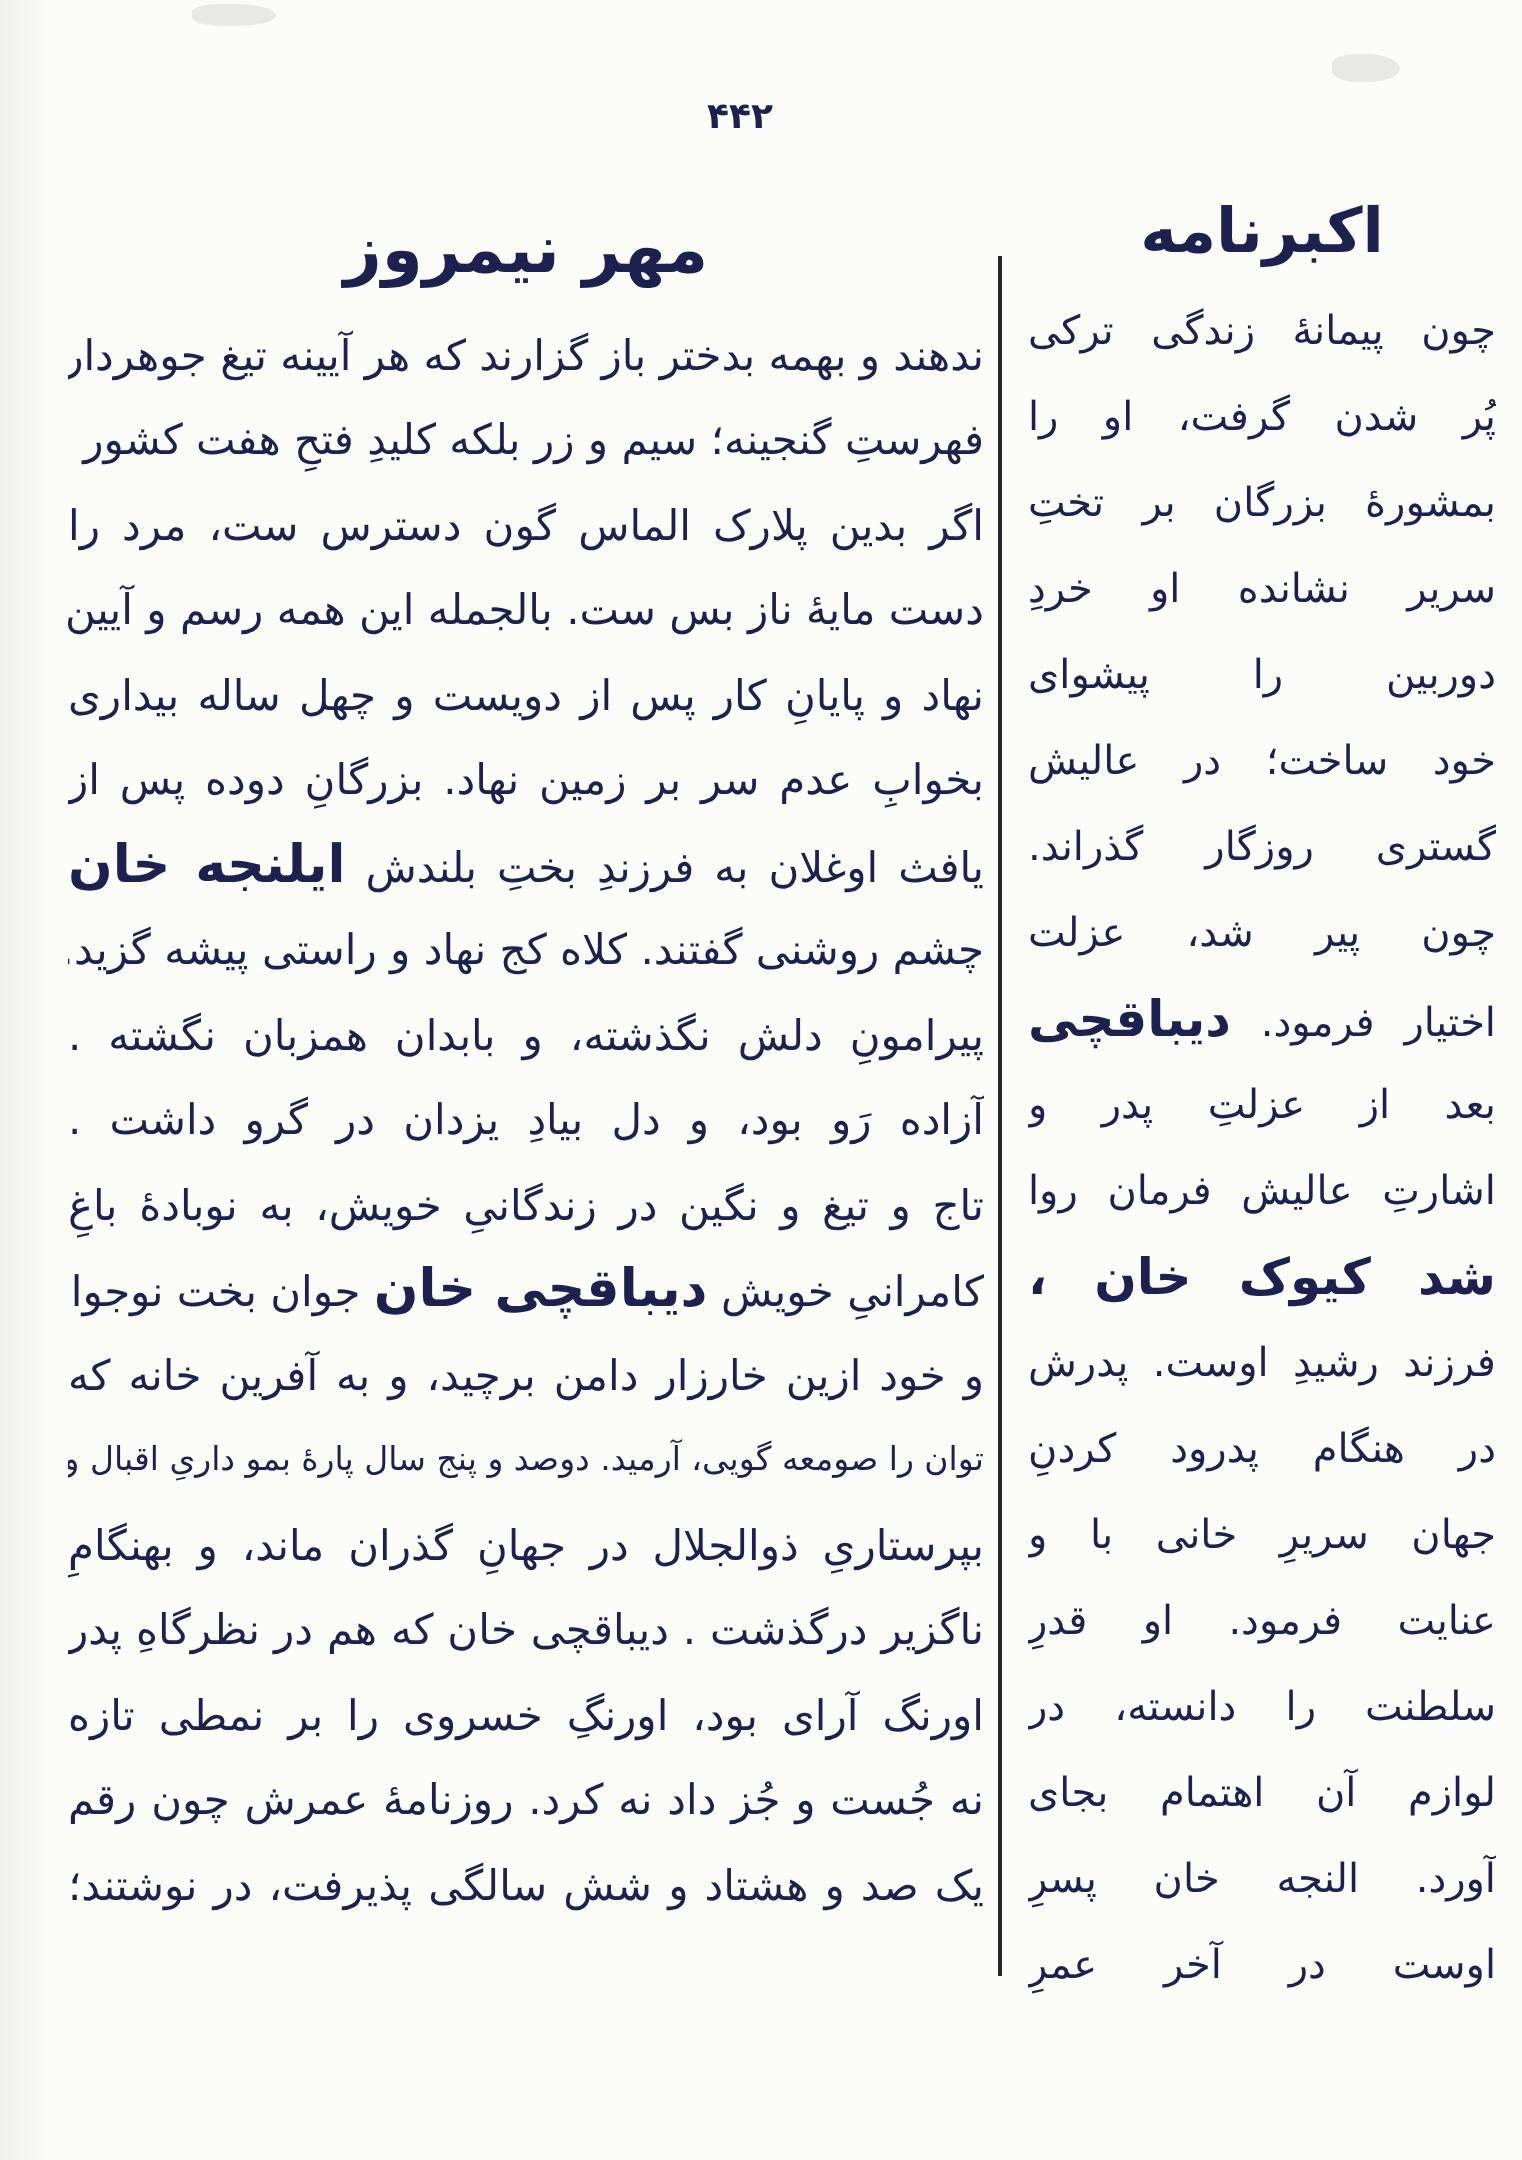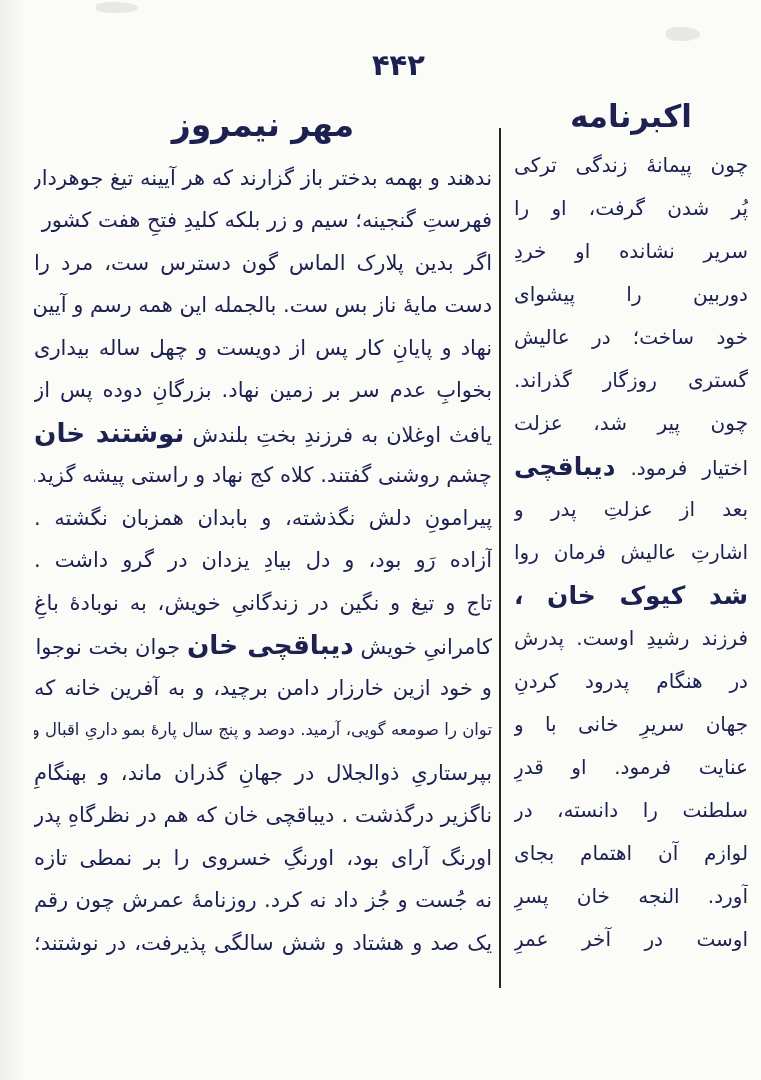--- a/index.html
+++ b/index.html
@@ -19,22 +19,22 @@
     position: absolute;
     background: #d9d9d4;
     border-radius: 40% 60% 55% 45%;
     opacity: .55;
   }
   .artifact-tl { left: 96px; top: 2px; width: 42px; height: 11px; }
   .artifact-tr { left: 666px; top: 27px; width: 34px; height: 14px; }
   .page-number {
     position: absolute;
     top: 48px; left: 315px; width: 110px;
-    text-align: right;
-    font-size: 29px;
+    text-align: center;
+    font-size: 18px;
     font-weight: bold;
     letter-spacing: 2px;
   }
   .column { position: absolute; direction: rtl; }
   .right-col { left: 514px; top: 84px; width: 234px; }
   .left-col  { left: 34px;  top: 92px; width: 458px; }
   .col-heading {
     text-align: center;
     font-weight: bold;
     font-size: 31px;
@@ -73,20 +73,21 @@
 
   <div class="page-number">۴۴۲</div>
 
   <div class="divider"></div>
 
   <div class="column right-col">
     <div class="col-heading">اکبرنامه</div>
     <div>
         <div class="line"><span>چون پیمانهٔ زندگی ترکی</span></div>
         <div class="line"><span>پُر شدن گرفت، او را</span></div>
+        <div class="line"><span>بمشورهٔ بزرگان بر تختِ</span></div>
         <div class="line"><span>سریر نشانده او خردِ</span></div>
         <div class="line"><span>دوربین را پیشوای</span></div>
         <div class="line"><span>خود ساخت؛ در عالیش</span></div>
         <div class="line"><span>گستری روزگار گذراند.</span></div>
         <div class="line"><span>چون پیر شد، عزلت</span></div>
         <div class="line"><span>اختیار فرمود. </span><span class="bold-name">دیباقچی</span></div>
         <div class="line"><span>بعد از عزلتِ پدر و</span></div>
         <div class="line"><span>اشارتِ عالیش فرمان روا</span></div>
         <div class="line"><span class="bold-name">شد کیوک خان ،</span></div>
         <div class="line"><span>فرزند رشیدِ اوست. پدرش</span></div>
@@ -102,21 +103,21 @@
 
   <div class="column left-col">
     <div class="col-heading">مهر نیمروز</div>
     <div>
         <div class="line"><span>ندهند و بهمه بدختر باز گزارند که هر آیینه تیغ جوهردار فردِ</span></div>
         <div class="line"><span>فهرستِ گنجینه؛ سیم و زر بلکه کلیدِ فتحِ هفت کشور ست.</span></div>
         <div class="line"><span>اگر بدین پلارک الماس گون دسترس ست، مرد را</span></div>
         <div class="line"><span>دست مایهٔ ناز بس ست. بالجمله این همه رسم و آیین</span></div>
         <div class="line"><span>نهاد و پایانِ کار پس از دویست و چهل ساله بیداری</span></div>
         <div class="line"><span>بخوابِ عدم سر بر زمین نهاد. بزرگانِ دوده پس از</span></div>
-        <div class="line"><span>یافث اوغلان به فرزندِ بختِ بلندش </span><span class="bold-name">نوشتند خان</span></div>
+        <div class="line"><span>یافث اوغلان به فرزندِ بختِ بلندش </span><span class="bold-name">ایلنجه خان</span></div>
         <div class="line"><span>چشم روشنی گفتند. کلاه کج نهاد و راستی پیشه گزید. بدی</span></div>
         <div class="line"><span>پیرامونِ دلش نگذشته، و بابدان همزبان نگشته .</span></div>
         <div class="line"><span>آزاده رَو بود، و دل بیادِ یزدان در گرو داشت .</span></div>
         <div class="line"><span>تاج و تیغ و نگین در زندگانیِ خویش، به نوبادهٔ باغِ</span></div>
         <div class="line"><span>کامرانیِ خویش </span><span class="bold-name">دیباقچی خان</span><span> جوان بخت نوجوان سپرد</span></div>
         <div class="line"><span>و خود ازین خارزار دامن برچید، و به آفرین خانه که</span></div>
         <div class="line small"><span>توان را صومعه گویی، آرمید. دوصد و پنج سال پارهٔ بمو داریِ اقبال و پارهٔ</span></div>
         <div class="line"><span>بپرستاریِ ذوالجلال در جهانِ گذران ماند، و بهنگامِ</span></div>
         <div class="line"><span>ناگزیر درگذشت . دیباقچی خان که هم در نظرگاهِ پدر</span></div>
         <div class="line"><span>اورنگ آرای بود، اورنگِ خسروی را بر نمطی تازه</span></div>

